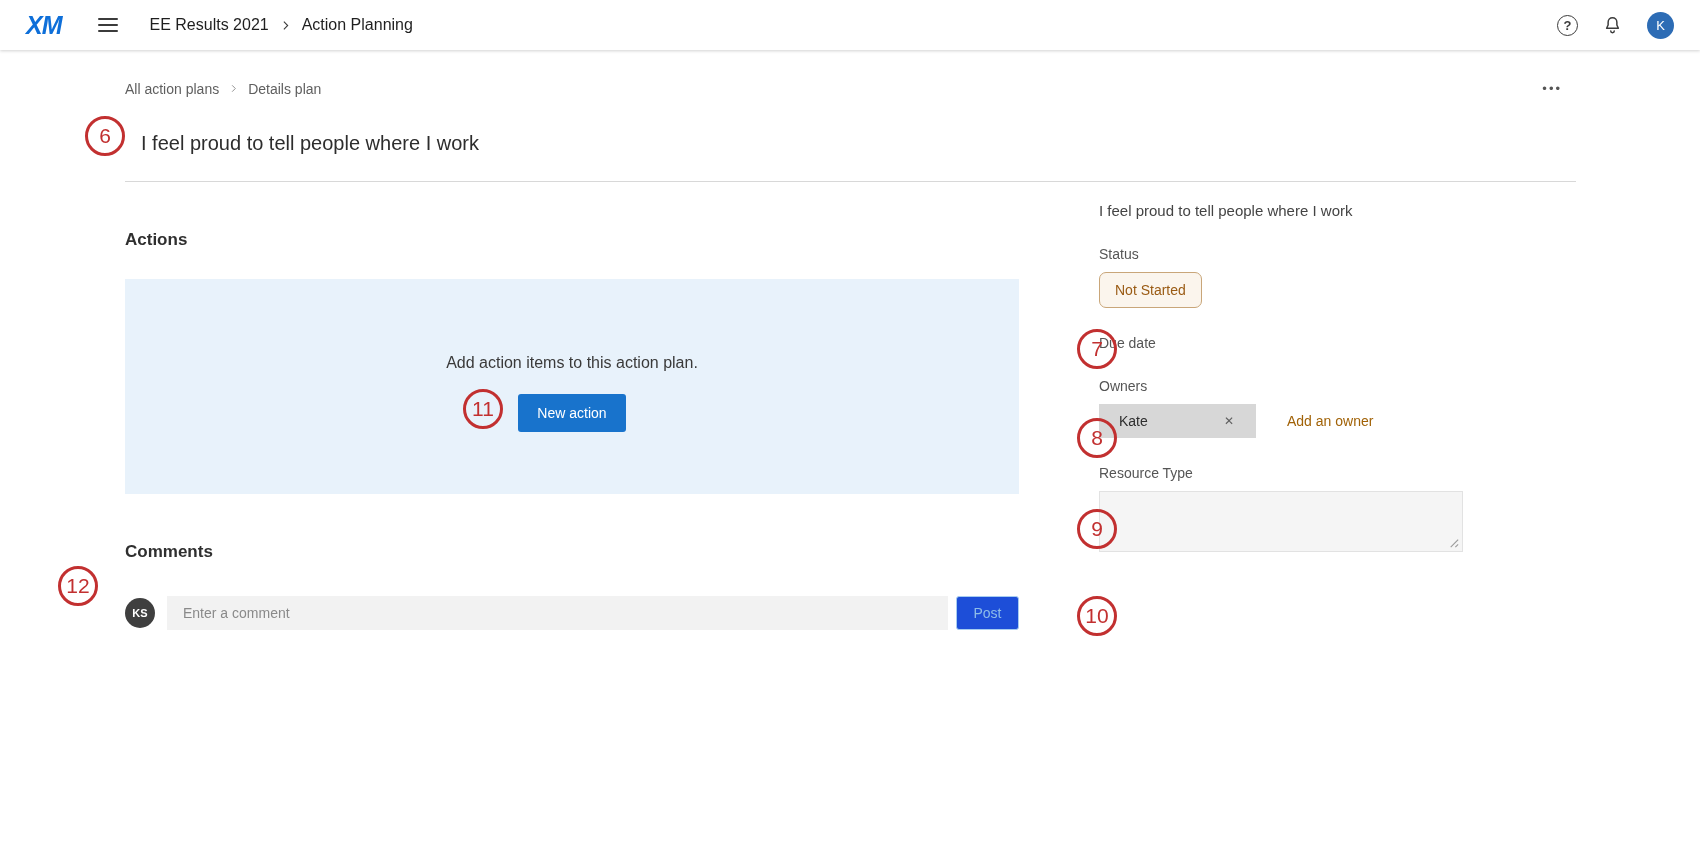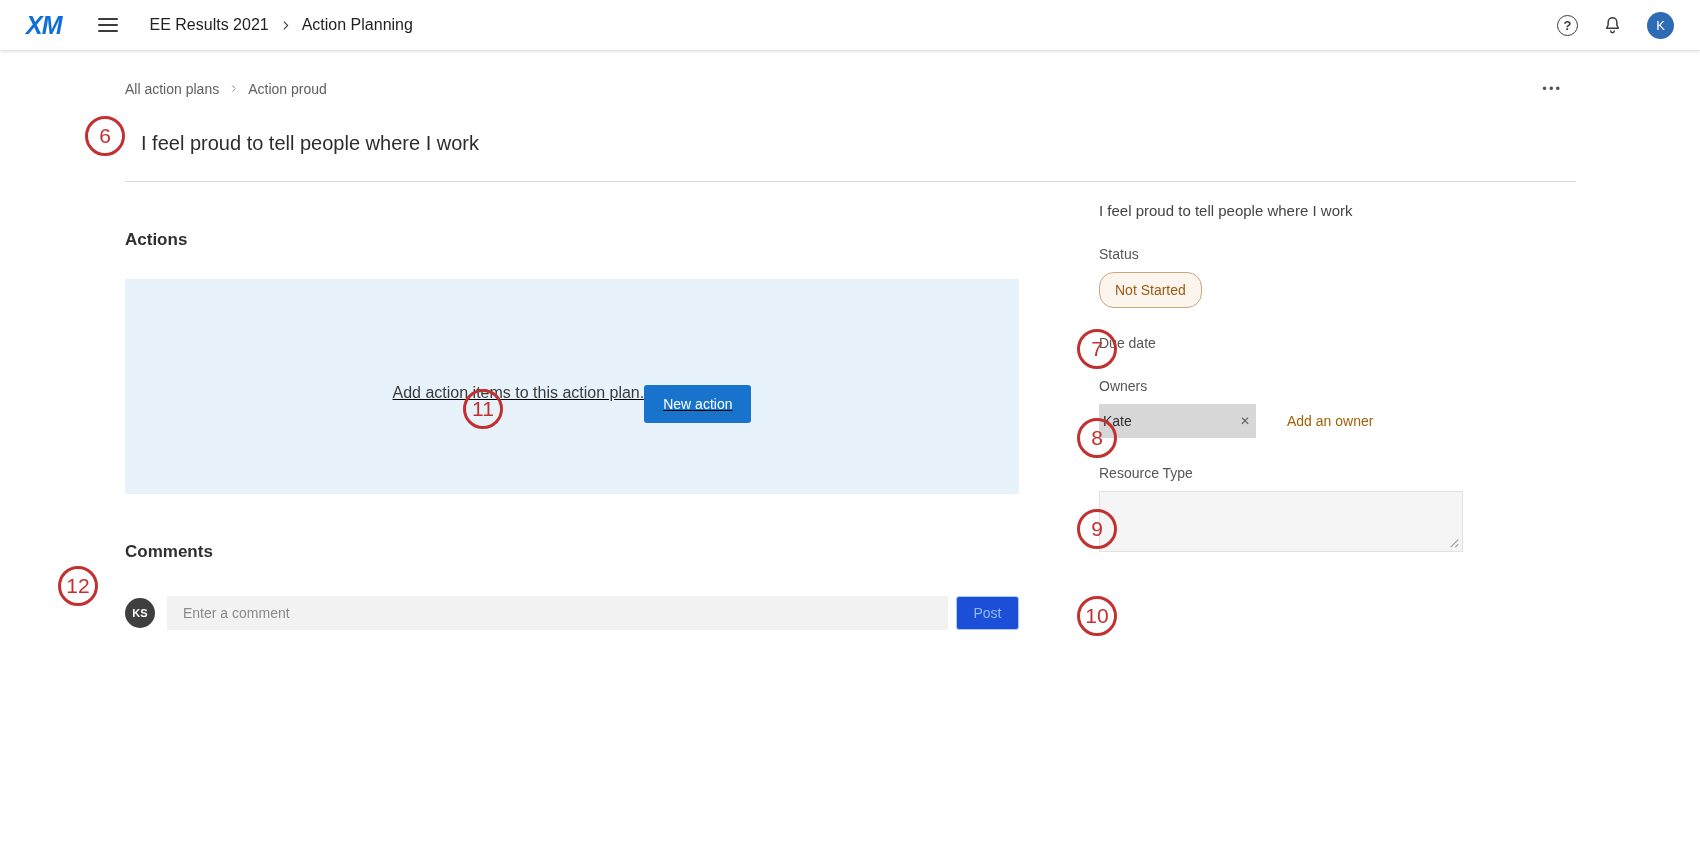--- a/index.html
+++ b/index.html
@@ -46,23 +46,22 @@
   .divider { border:none; border-top:1px solid #d8d8d8; margin-top:26px; }
 
   .cols { display:flex; gap:80px; }
   .col-left { width:894px; }
   .col-right { width:449px; }
 
   h2.section-heading { margin-top:48px; font-size:17px; font-weight:700; color:#2f2f2f; }
 
   .empty-box {
     margin-top:29px; height:215px; background:#e8f2fb;
-    display:flex; flex-direction:row; align-items:center; justify-content:center;
+    display:flex; flex-direction:column; align-items:center; justify-content:center;
     padding-top:12px;
-    text-decoration:underline;
   }
   .empty-box .empty-text { font-size:16px; color:#3a3a3a; }
   .btn-primary {
     margin-top:22px; background:#1873cc; color:#fff; border:none; border-radius:3px;
     font-size:14px; padding:11px 19px; cursor:pointer; font-family:inherit;
   }
 
   .comment-row { margin-top:34px; display:flex; align-items:center; }
   .avatar-ks {
     width:30px; height:30px; border-radius:50%; background:#3f3f3f; color:#fff;
@@ -78,32 +77,32 @@
     width:63px; height:34px; margin-left:8px; background:#1d4ed8;
     border:1px solid #a7cdf0; border-radius:3px; color:#8fbde8;
     font-size:14px; cursor:default; font-family:inherit;
   }
 
   
   .details-desc { margin-top:20px; font-size:15px; color:#444; }
   .field-label { margin-top:27px; font-size:14px; color:#555; }
   .status-badge {
     margin-top:10px; display:inline-block; background:#fbf5ed;
-    border:1px solid #c9a679; border-radius:15px; color:#9a5b14;
+    border:1px solid #c9a679; border-radius:7px; color:#9a5b14;
     font-size:14px; padding:9px 15px; cursor:pointer; font-family:inherit;
   }
   .date-input {
     margin-top:10px; width:209px; height:35px; background:#f3f3f3;
     border:1px solid #e7e7e7; display:flex; align-items:center; justify-content:space-between;
     padding:0 10px 0 13px; font-size:14px; color:#333; cursor:pointer;
   }
   .owners-row { margin-top:10px; display:flex; align-items:center; }
   .owner-chip {
     width:157px; height:34px; background:#d7d7d7; display:flex; align-items:center;
-    justify-content:space-between; padding:0 4px; font-size:14px; color:#2e2e2e;
+    justify-content:space-between; padding:0 20px; font-size:14px; color:#2e2e2e;
   }
   .chip-close { background:none; border:none; color:#5f5f5f; font-size:12px; cursor:pointer; padding:2px; }
   .link { margin-left:31px; color:#a16207; font-size:14px; cursor:pointer; text-decoration:none; }
   .resource-box {
     margin-top:10px; position:relative; width:364px; height:61px;
     background:#f5f5f5; border:1px solid #e2e2e2;
   }
   .resource-box textarea {
     width:100%; height:100%; background:transparent; border:none; resize:none;
     outline:none; font-family:inherit; font-size:14px; padding:8px 10px;
@@ -154,21 +153,21 @@
 </header>
 
 <main>
 
   <div class="crumb-row">
     <nav class="page-crumbs">
       <span class="crumb">All action plans</span>
       <svg width="11" height="11" viewBox="0 0 24 24">
         <polyline points="9 5 16 12 9 19" fill="none" stroke="#8a8a8a" stroke-width="2"></polyline>
       </svg>
-      <span class="crumb">Action proud</span>
+      <span class="crumb">Details plan</span>
     </nav>
     <button class="more-btn">•••</button>
   </div>
 
   <h1 class="page-title">I feel proud to tell people where I work</h1>
   <hr class="divider">
 
   <div class="cols">
 
     <section class="col-left">

